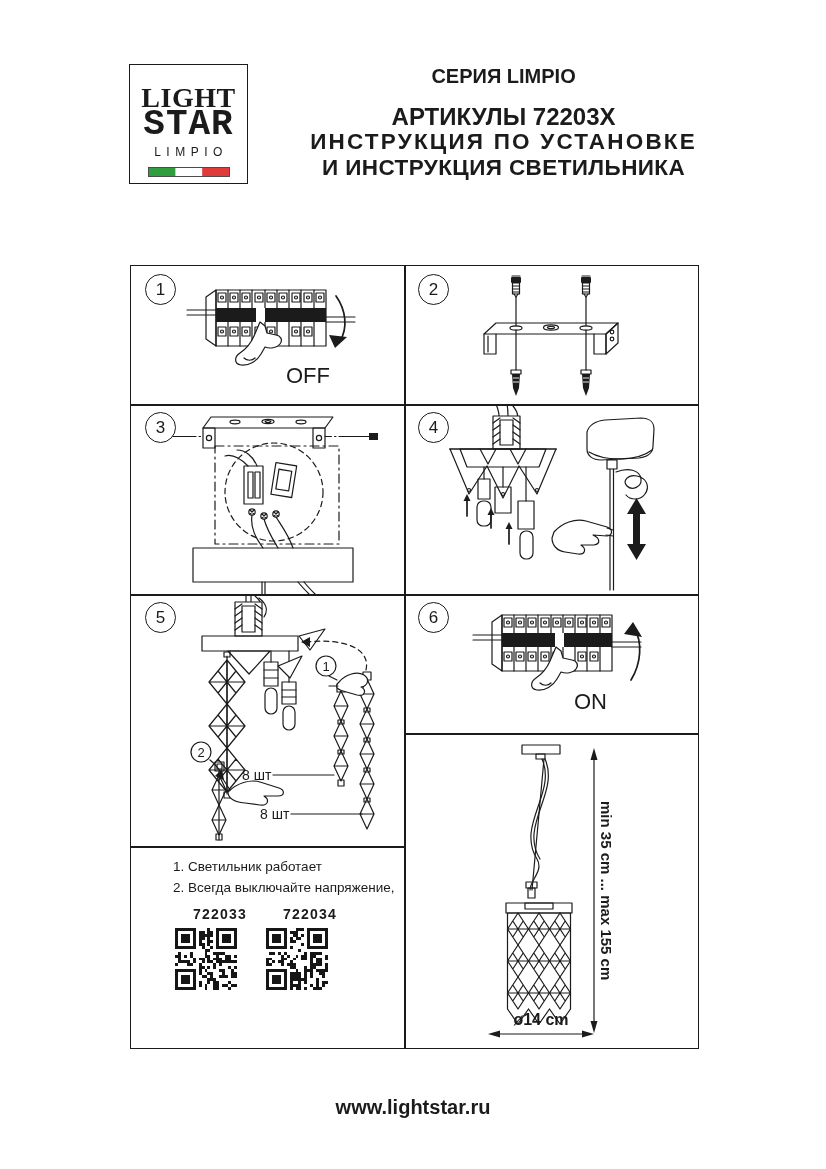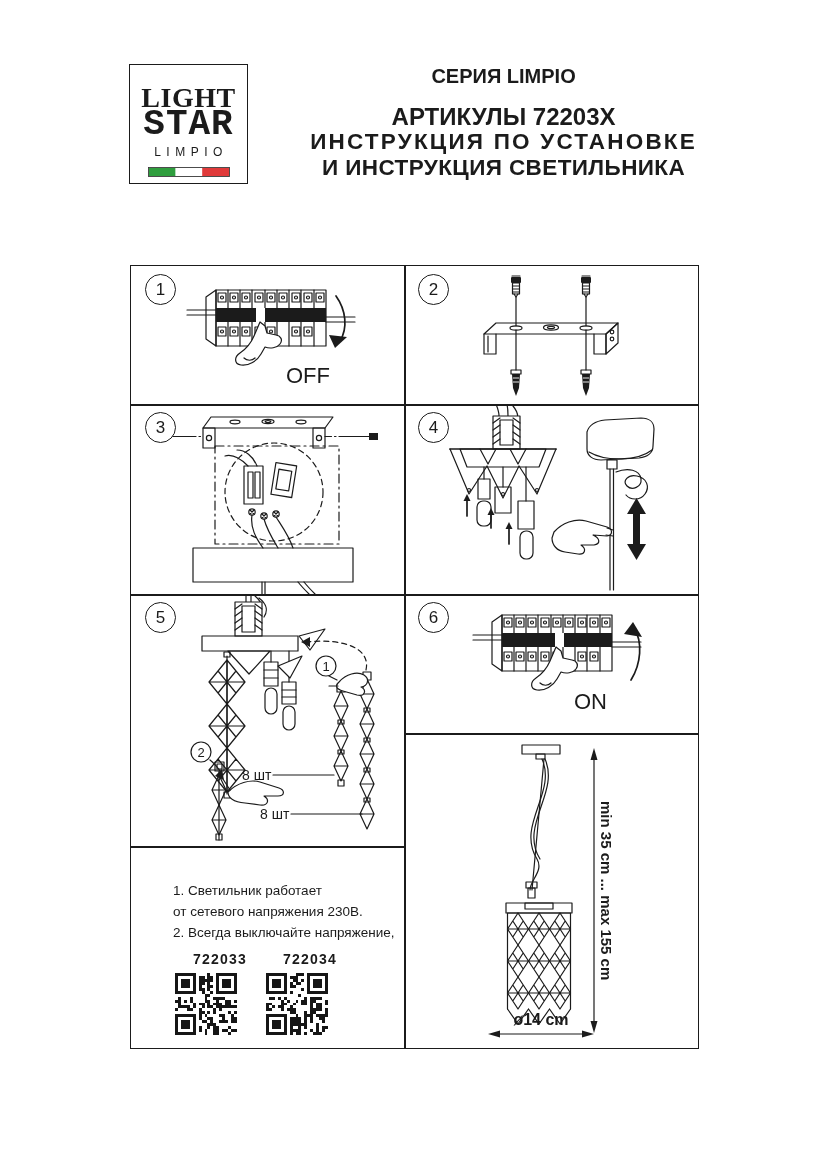--- a/index.html
+++ b/index.html
@@ -417,24 +417,23 @@
           <path class="ln2" d="M227,86 C237,70 239,48 230,34"></path>
           <polygon class="fl" points="229,28 238,43 220,40"></polygon>
         </g>
         <text class="lbl" x="170" y="115">ON</text>
       </svg>
       <div class="badge">
           <span>6</span>
         </div>
     </div>
 
-    <div class="cell" style="left:0;top:605px;width:273px;height:202px">
+    <div class="cell" style="left:0;top:581px;width:273px;height:202px">
       <div class="notes-inner">
         <p>1. Светильник работает</p>
-        <p>от сетевого напряжения 230В.</p>
         <p>2. Всегда выключайте напряжение,</p>
       </div>
       <div class="art-row">
         <span>722033</span>
         <span>722034</span>
       </div>
       <div class="qr-row">
         <svg class="qr" viewBox="0 0 21 21" shape-rendering="crispEdges">
             <rect x="11" y="0" width="1" height="1" fill="#161616"></rect>
             <rect x="8" y="1" width="1" height="1" fill="#161616"></rect>
@@ -734,13 +733,14 @@
         <g>
           <text class="dim-h" x="137" y="292" text-anchor="middle">ø14 cm</text>
           <path class="ln" d="M90,301 H184"></path>
           <polygon class="fl" points="84,301 96,297.5 96,304.5"></polygon>
           <polygon class="fl" points="190,301 178,297.5 178,304.5"></polygon>
         </g>
       </svg>
     </div>
   </div>
 
+  <div class="footer">www.lightstar.ru</div>
 </div>
 
 </body></html>

